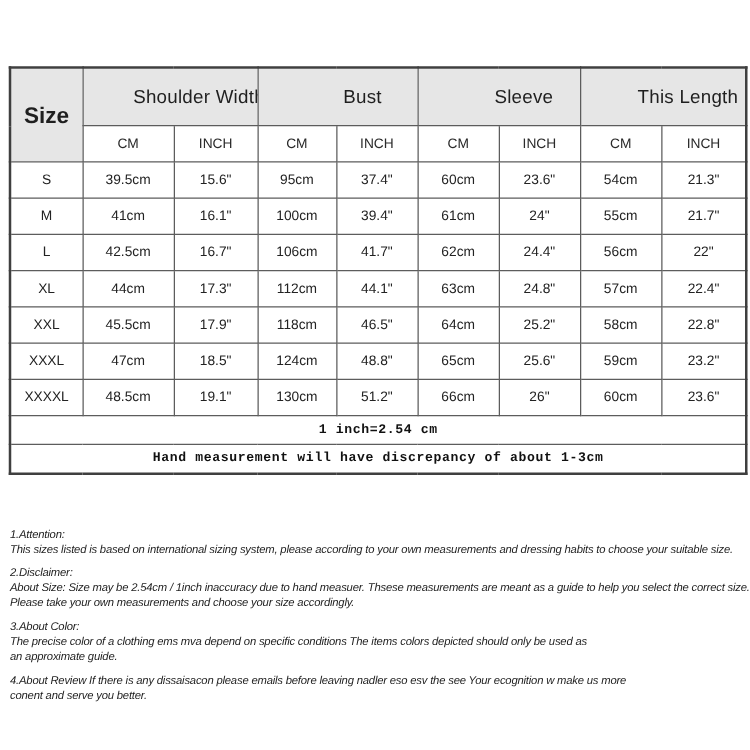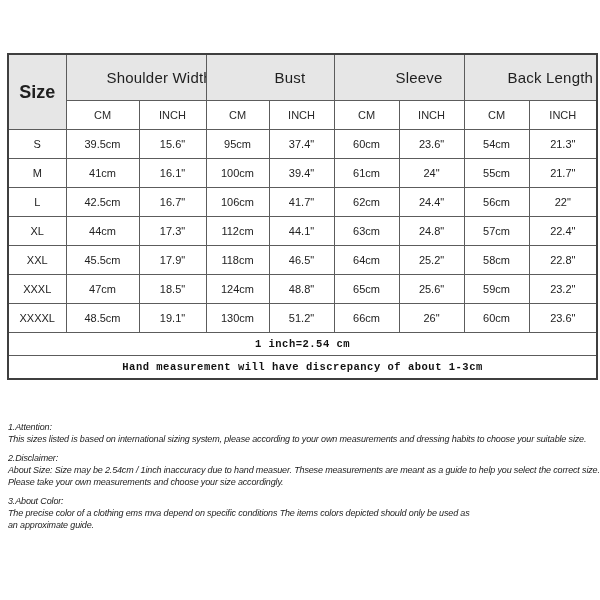--- a/index.html
+++ b/index.html
@@ -71,21 +71,21 @@
       <col style="width:65px">
         <col style="width:65px">
         <col style="width:68px">
     </colgroup>
     <thead>
       <tr class="group-row">
         <th class="size-h" rowspan="2">Size</th>
         <th class="group-h" colspan="2">Shoulder Width</th>
         <th class="group-h" colspan="2">Bust</th>
         <th class="group-h" colspan="2">Sleeve</th>
-        <th class="group-h" colspan="2">Back Length</th>
+        <th class="group-h" colspan="2">This Length</th>
       </tr>
       <tr class="unit-row" id="unit-row">
           <th>CM</th>
           <th>INCH</th>
           <th>CM</th>
           <th>INCH</th>
           <th>CM</th>
           <th>INCH</th>
           <th>CM</th>
           <th>INCH</th>
@@ -188,14 +188,18 @@
       <div class="note">
         <div class="note-line">2.Disclaimer:</div>
         <div class="note-line">About Size: Size may be 2.54cm / 1inch inaccuracy due to hand measuer. Thsese measurements are meant as a guide to help you select the correct size.</div>
         <div class="note-line">Please take your own measurements and choose your size accordingly.</div>
       </div>
       <div class="note">
         <div class="note-line">3.About Color:</div>
         <div class="note-line">The precise color of a clothing ems mva depend on specific conditions The items colors depicted should only be used as</div>
         <div class="note-line">an approximate guide.</div>
       </div>
+      <div class="note">
+        <div class="note-line">4.About Review If there is any dissaisacon please emails before leaving nadler eso esv the see Your ecognition w make us more</div>
+        <div class="note-line">conent and serve you better.</div>
+      </div>
     </div>
 </div>
 
 </body></html>

